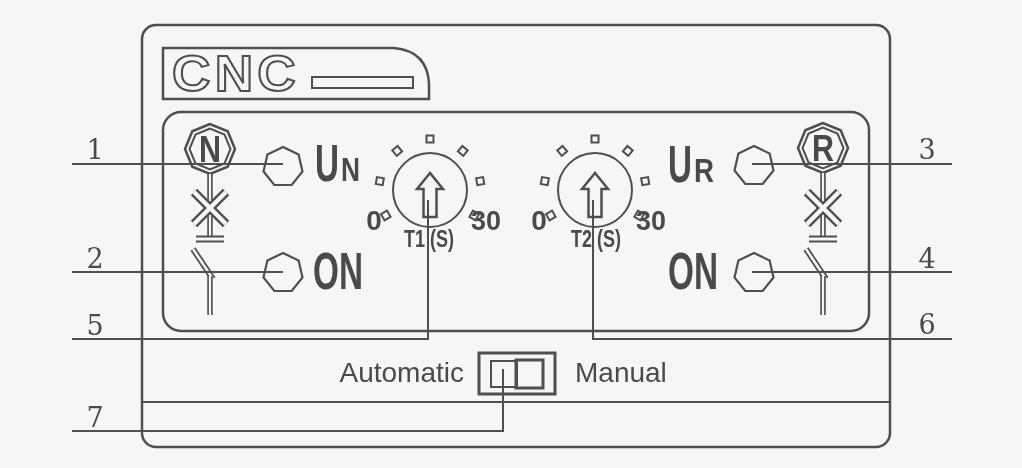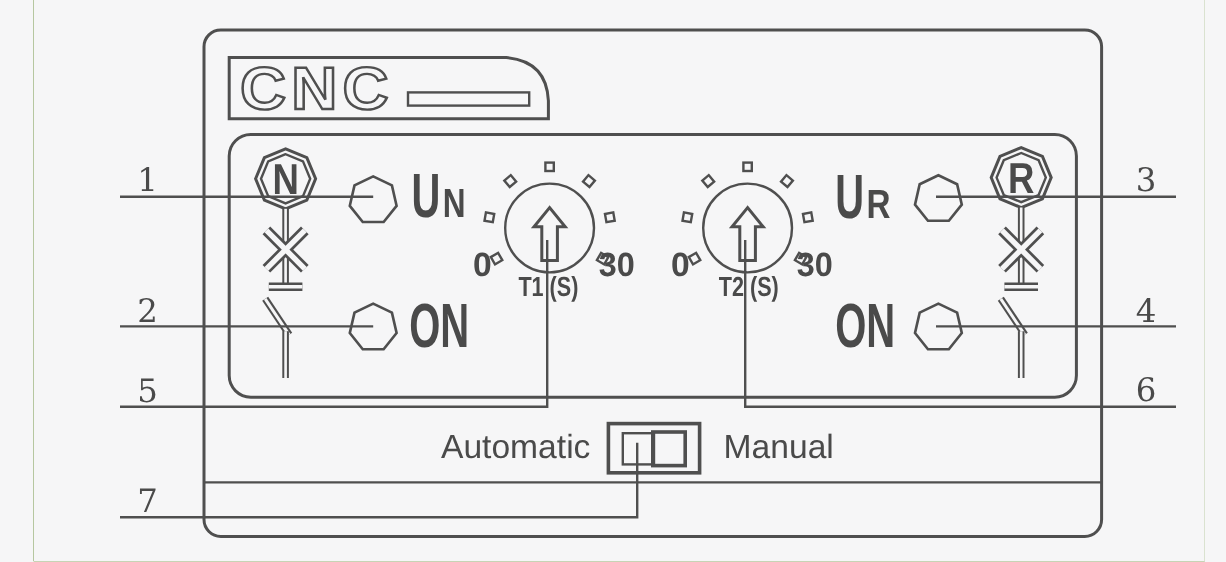--- a/index.html
+++ b/index.html
@@ -1,16 +1,16 @@
 <!DOCTYPE html>
 <html><head>
 <meta charset="utf-8">
 <style>
   html,body{margin:0;padding:0;background:#f6f6f7;}
-  .stage{position:relative;width:976px;height:468px;background:#4d7c0f;overflow:hidden;margin-left:28px;}
+  .stage{position:relative;width:976px;height:468px;background:#4d7c0f;overflow:hidden;}
   svg{display:block;}
   .s2 {stroke:#4f4f4f;stroke-width:2;fill:none;}
   .s22{stroke:#4f4f4f;stroke-width:2.2;fill:none;}
   .s25{stroke:#4f4f4f;stroke-width:2.5;fill:none;}
   .s3 {stroke:#4f4f4f;stroke-width:3;fill:none;}
   .lampfill{fill:#f6f6f7;}
   .ho5{stroke:#4f4f4f;stroke-width:5.5;fill:none;}
   .hi5{stroke:#f6f6f7;stroke-width:2.2;fill:none;}
   .ho9{stroke:#4f4f4f;stroke-width:9;fill:none;}
   .hi9{stroke:#f6f6f7;stroke-width:4.5;fill:none;}

